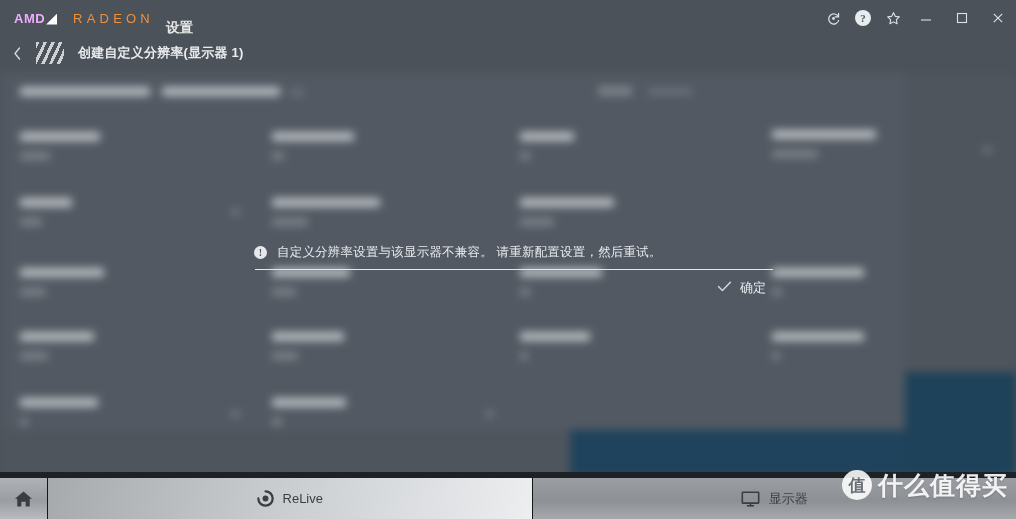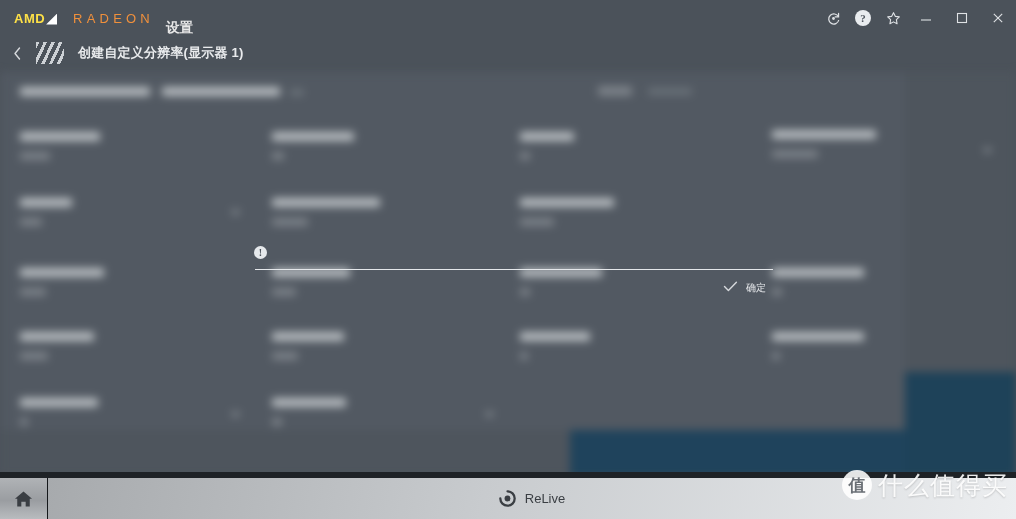--- a/index.html
+++ b/index.html
@@ -13,21 +13,21 @@
 
   
   .titlebar{
     position:absolute; left:0; top:0; width:1016px; height:36px;
     background:#4b525a;
     display:flex; align-items:center;
     z-index:40;
   }
   .amd-logo{
     display:flex; align-items:center; margin-left:14px;
-    color:#fde047; font-size:13px; font-weight:bold; letter-spacing:0.5px;
+    color:#f0abfc; font-size:13px; font-weight:bold; letter-spacing:0.5px;
   }
   .amd-arrow{
     display:inline-block; width:11px; height:11px; margin-left:1px;
     background:#ffffff;
     clip-path:polygon(100% 0, 100% 100%, 0 100%, 100% 0);
     position:relative; top:1px;
   }
   .radeon-word{
     margin-left:16px; color:#f0903c; font-size:13px;
     letter-spacing:4.2px; font-weight:400;
@@ -136,21 +136,21 @@
   .dialog-actions{
     position:absolute; right:10px; top:42px;
     display:flex; align-items:center;
   }
   .ok-btn{
     display:flex; align-items:center; gap:8px;
     padding:5px 12px; cursor:pointer;
     background:transparent; border:none;
   }
   .ok-check{ color:#d6d9dc; display:block; }
-  .ok-label{ color:#e7e9ec; font-size:10px; }
+  .ok-label{ color:#e7e9ec; font-size:13px; }
 
   
   .nav-top-line{
     position:absolute; left:0; top:472px; width:1016px; height:6px;
     background:#1e2226; z-index:60;
   }
   .bottom-nav{
     position:absolute; left:0; top:478px; width:1016px; height:41px;
     display:flex; z-index:60;
   }
@@ -187,21 +187,21 @@
     z-index:70; pointer-events:none;
   }
   .wm-badge{
     width:30px; height:30px; border-radius:50%;
     background:rgba(255,255,255,.88);
     color:#6a6f75; font-size:17px; font-weight:bold;
     display:flex; align-items:center; justify-content:center;
     font-family:"DejaVu Sans",sans-serif;
   }
   .wm-text{
-    color:rgba(255,255,255,.90); font-size:25px; font-weight:400;
+    color:rgba(255,255,255,.90); font-size:25px; font-weight:700;
     letter-spacing:1px; line-height:1;
     text-shadow:0 1px 2px rgba(0,0,0,.18);
   }
 </style>
 </head>
 <body>
 
 <div class="titlebar">
   <div class="amd-logo">
     <span>AMD</span>
@@ -309,20 +309,21 @@
   <div class="blur-txt dim" style="left:20px; top:346px; width:8px;  height:8px;"></div>
   <div class="blur-chev" style="left:230px; top:340px;"></div>
   <div class="blur-txt" style="left:272px; top:326px; width:74px;  height:9px;"></div>
   <div class="blur-txt dim" style="left:272px;top:346px; width:10px; height:8px;"></div>
   <div class="blur-chev" style="left:484px; top:340px;"></div>
 </div>
 
 <div class="dialog">
   <div class="dialog-row">
     <div class="warn-icon">!</div>
+    <div class="dialog-msg">自定义分辨率设置与该显示器不兼容。 请重新配置设置，然后重试。</div>
   </div>
   <div class="dialog-sep"></div>
   <div class="dialog-actions">
     <div class="ok-btn">
       <span class="ok-check">
         <svg width="15" height="13" viewBox="0 0 15 13" fill="none" stroke="currentColor" stroke-width="1.4" stroke-linecap="round" stroke-linejoin="round">
           <path d="M1.5 6.6L5.4 10.6L13.4 2.2"></path>
         </svg>
       </span>
       <span class="ok-label">确定</span>
@@ -347,19 +348,29 @@
     <span class="nav-ico">
       <svg width="17" height="17" viewBox="0 0 18 18" fill="none">
         <path d="M9 1.4a7.6 7.6 0 1 1-7.6 7.6" stroke="currentColor" stroke-width="2.4" stroke-linecap="round"></path>
         <circle cx="9" cy="9" r="3.1" fill="currentColor"></circle>
       </svg>
     </span>
     <span class="nav-label">ReLive</span>
   </div>
 
 
+  <div class="nav-tab active">
+    <span class="nav-ico">
+      <svg width="19" height="16" viewBox="0 0 20 17" fill="none" stroke="currentColor" stroke-width="1.7">
+        <rect x="1.3" y="1.3" width="17.4" height="11.6" rx="0.6"></rect>
+        <line x1="10" y1="13" x2="10" y2="15.6"></line>
+        <line x1="6.2" y1="15.7" x2="13.8" y2="15.7"></line>
+      </svg>
+    </span>
+    <span class="nav-label">显示器</span>
+  </div>
 
 </div>
 
 <div class="watermark">
   <div class="wm-badge">值</div>
   <div class="wm-text">什么值得买</div>
 </div>
 
 </body></html>

